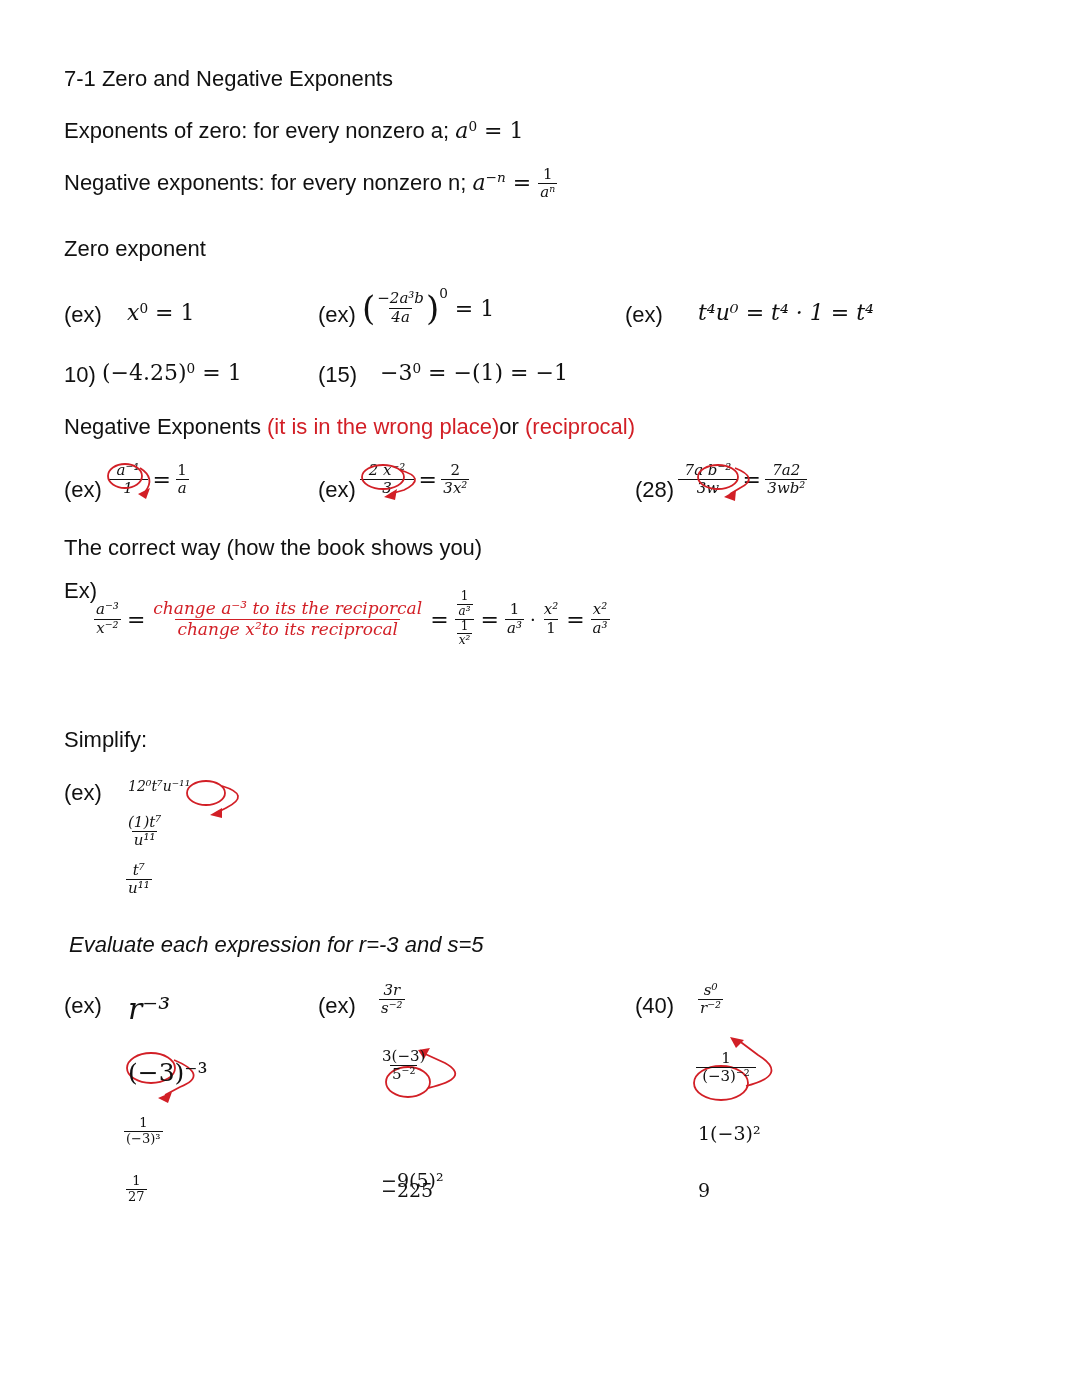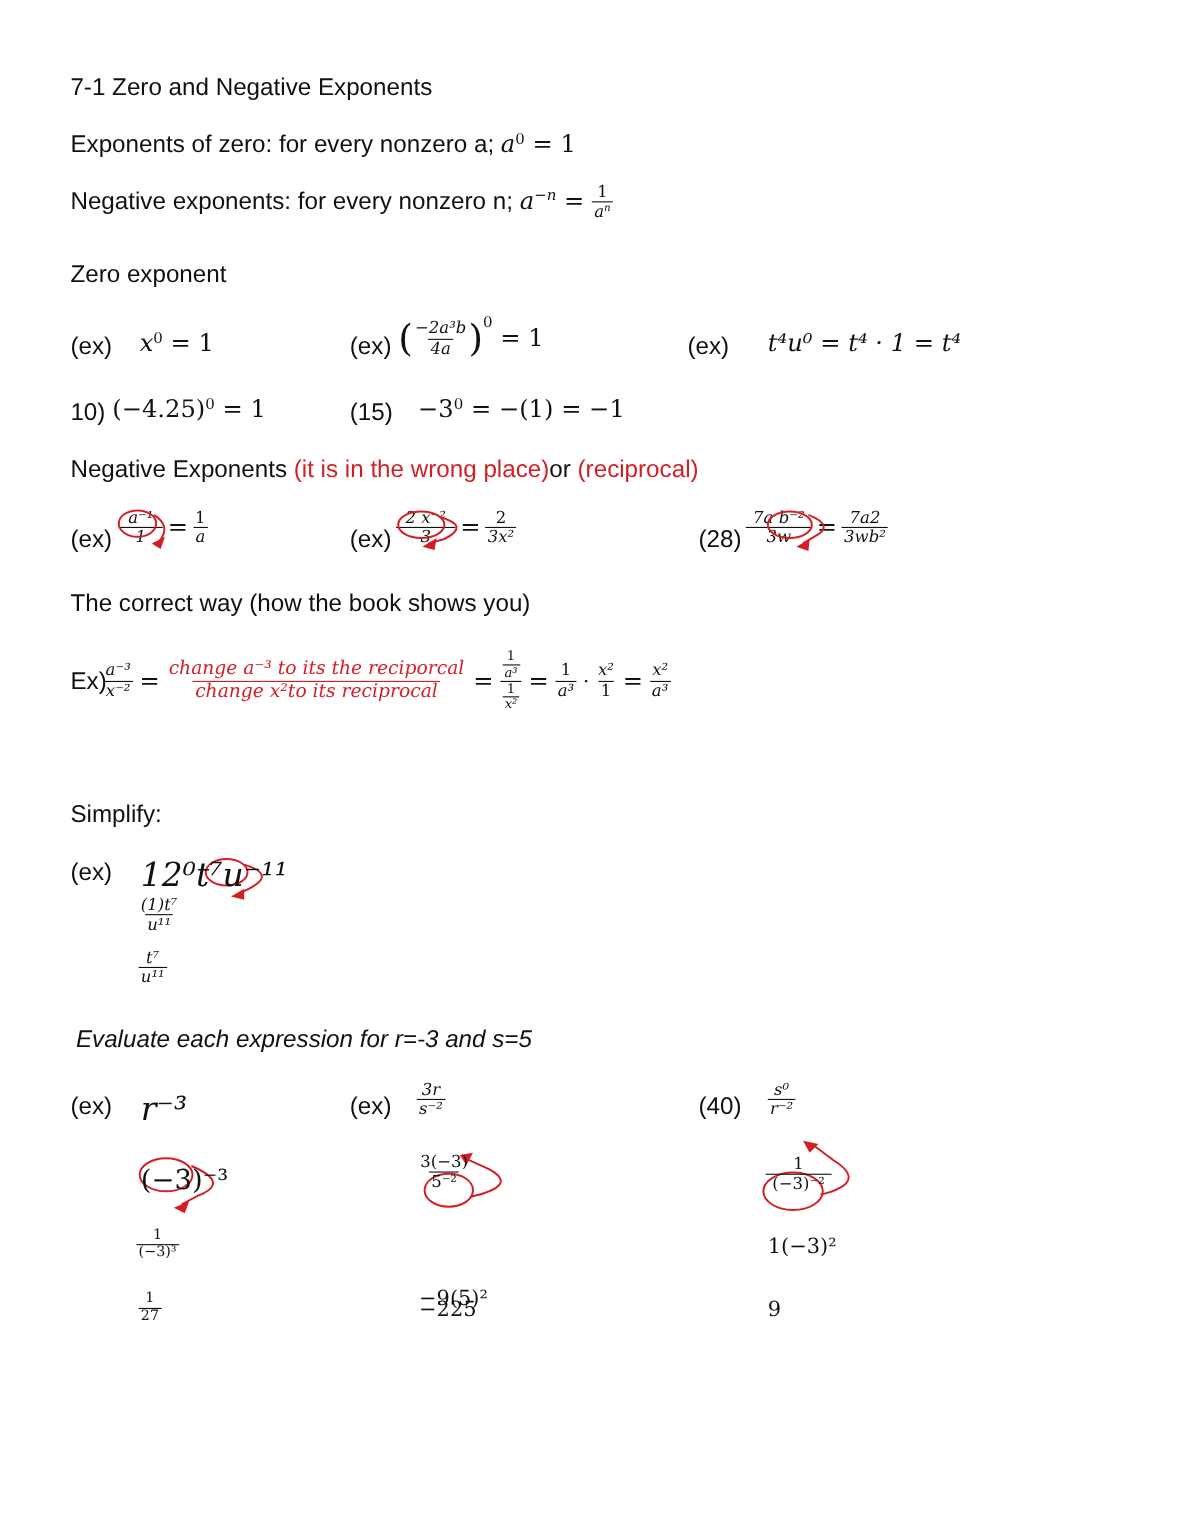--- a/index.html
+++ b/index.html
@@ -121,21 +121,21 @@
     <polygon points="724,497 736,490 735,501"></polygon>
     <polygon points="210,815 222,808 222,818"></polygon>
     <polygon points="158,1098 172,1092 168,1103"></polygon>
     <polygon points="418,1050 430,1048 424,1059"></polygon>
     <polygon points="730,1037 744,1040 736,1048"></polygon>
   </g>
 </svg>
 
 <div class="abs txt" style="left:64px;top:535px;">The correct way (how the book shows you)</div>
 
-<div class="abs txt" style="left:64px;top:606px;">Ex)</div>
+<div class="abs txt" style="left:64px;top:578px;">Ex)</div>
 <div class="abs" style="left:94px;top:590px;display:flex;align-items:center;gap:6px;">
   <span class="frac sm m">
       <span class="n">a⁻³</span>
       <span class="d">x⁻²</span>
     </span>
   <span class="mr" style="font-size:22px;">=</span>
   <span class="frac redline red m" style="font-size:17px;align-items:center;">
       <span class="n">change a⁻³ to its the reciporcal</span>
       <span class="d">change x²to its reciprocal</span>
     </span>
@@ -162,21 +162,21 @@
     </span>
   <span class="mr" style="font-size:22px;">=</span>
   <span class="frac sm m">
       <span class="n">x²</span>
       <span class="d">a³</span>
     </span>
 </div>
 
 <div class="abs txt" style="left:64px;top:727px;">Simplify:</div>
 <div class="abs txt" style="left:64px;top:780px;">(ex)</div>
-<div class="abs m" style="left:128px;top:778px;font-size:30px;">12⁰t⁷u⁻¹¹</div>
+<div class="abs m" style="left:128px;top:778px;font-size:14px;">12⁰t⁷u⁻¹¹</div>
 <div class="abs" style="left:126px;top:814px;"><span class="frac sm m">
       <span class="n">(1)t⁷</span>
       <span class="d">u¹¹</span>
     </span></div>
 <div class="abs" style="left:126px;top:862px;"><span class="frac sm m">
       <span class="n">t⁷</span>
       <span class="d">u¹¹</span>
     </span></div>
 
 <div class="abs txt" style="left:69px;top:932px;font-style:italic;">Evaluate each expression for r=-3 and s=5</div>

